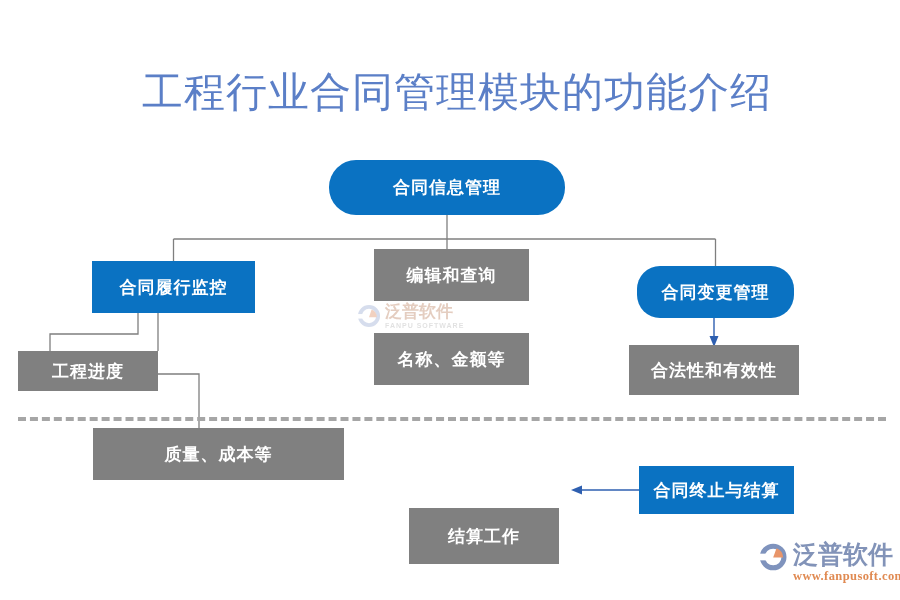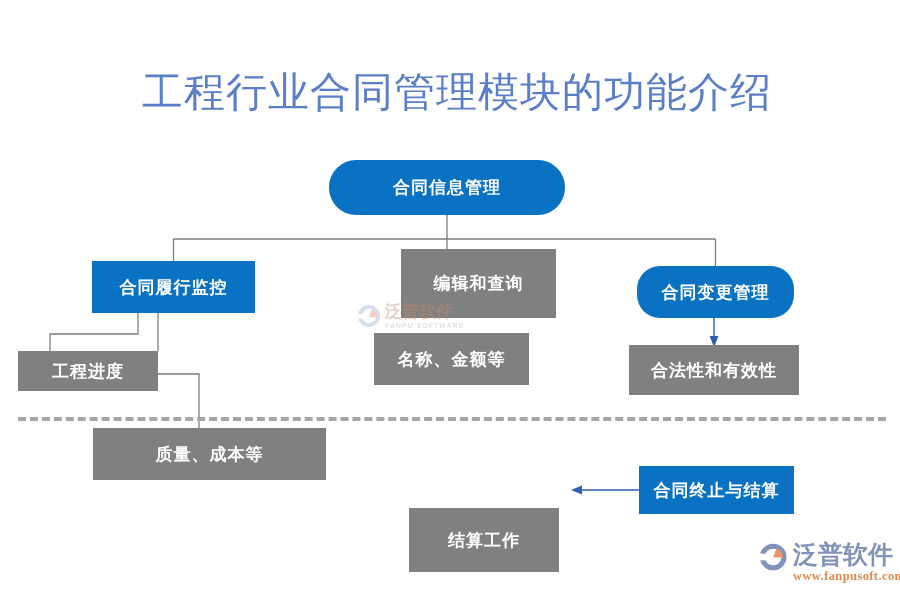--- a/index.html
+++ b/index.html
@@ -190,46 +190,46 @@
   </svg>
 
   <div class="node blue" style="left:329px;top:160px;width:236px;height:55px;border-radius:27px;">
     <span>合同信息管理</span>
   </div>
 
   <div class="node blue" style="left:92px;top:261px;width:163px;height:52px;align-items:center;">
     <span>合同履行监控</span>
   </div>
 
-  <div class="node gray" style="left:374px;top:249px;width:155px;height:69px;margin-left:27px;">
+  <div class="node gray" style="left:374px;top:249px;width:155px;height:52px;">
     <span>编辑和查询</span>
   </div>
 
   <div class="node blue" style="left:637px;top:266px;width:157px;height:52px;border-radius:23px;">
     <span>合同变更管理</span>
   </div>
 
   <div class="node gray" style="left:629px;top:345px;width:170px;height:50px;">
     <span>合法性和有效性</span>
   </div>
 
   <div class="node gray" style="left:374px;top:333px;width:155px;height:52px;">
     <span>名称、金额等</span>
   </div>
 
   <div class="node gray" style="left:18px;top:351px;width:140px;height:40px;">
     <span>工程进度</span>
   </div>
 
-  <div class="node gray" style="left:93px;top:428px;width:233px;height:52px;">
+  <div class="node gray" style="left:93px;top:428px;width:251px;height:52px;">
     <span>质量、成本等</span>
   </div>
 
 
-  <div class="node gray" style="left:409px;top:508px;width:150px;height:64px;">
+  <div class="node gray" style="left:409px;top:508px;width:150px;height:56px;">
     <span>结算工作</span>
   </div>
 
   <div class="node blue" style="left:639px;top:466px;width:155px;height:48px;">
     <span>合同终止与结算</span>
   </div>
 
   <div id="divider"></div>
 
   <div id="watermark">

